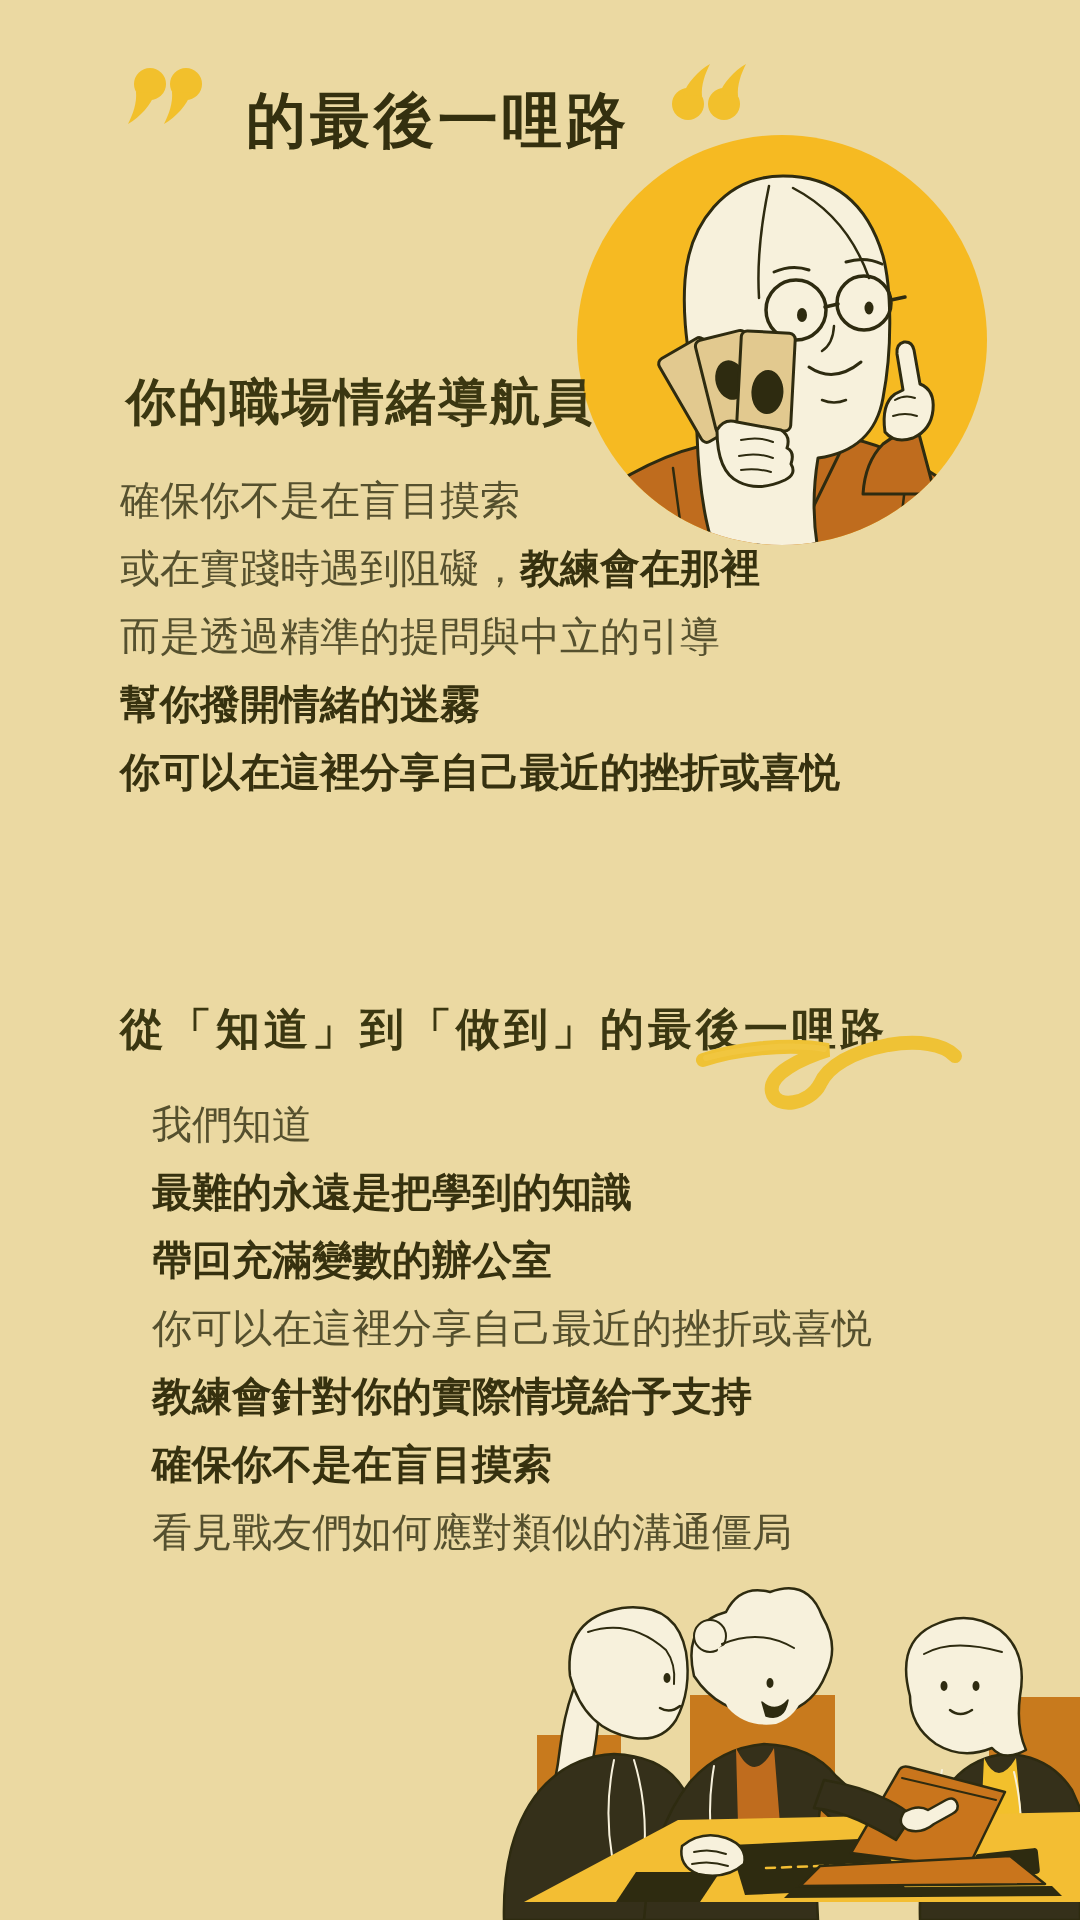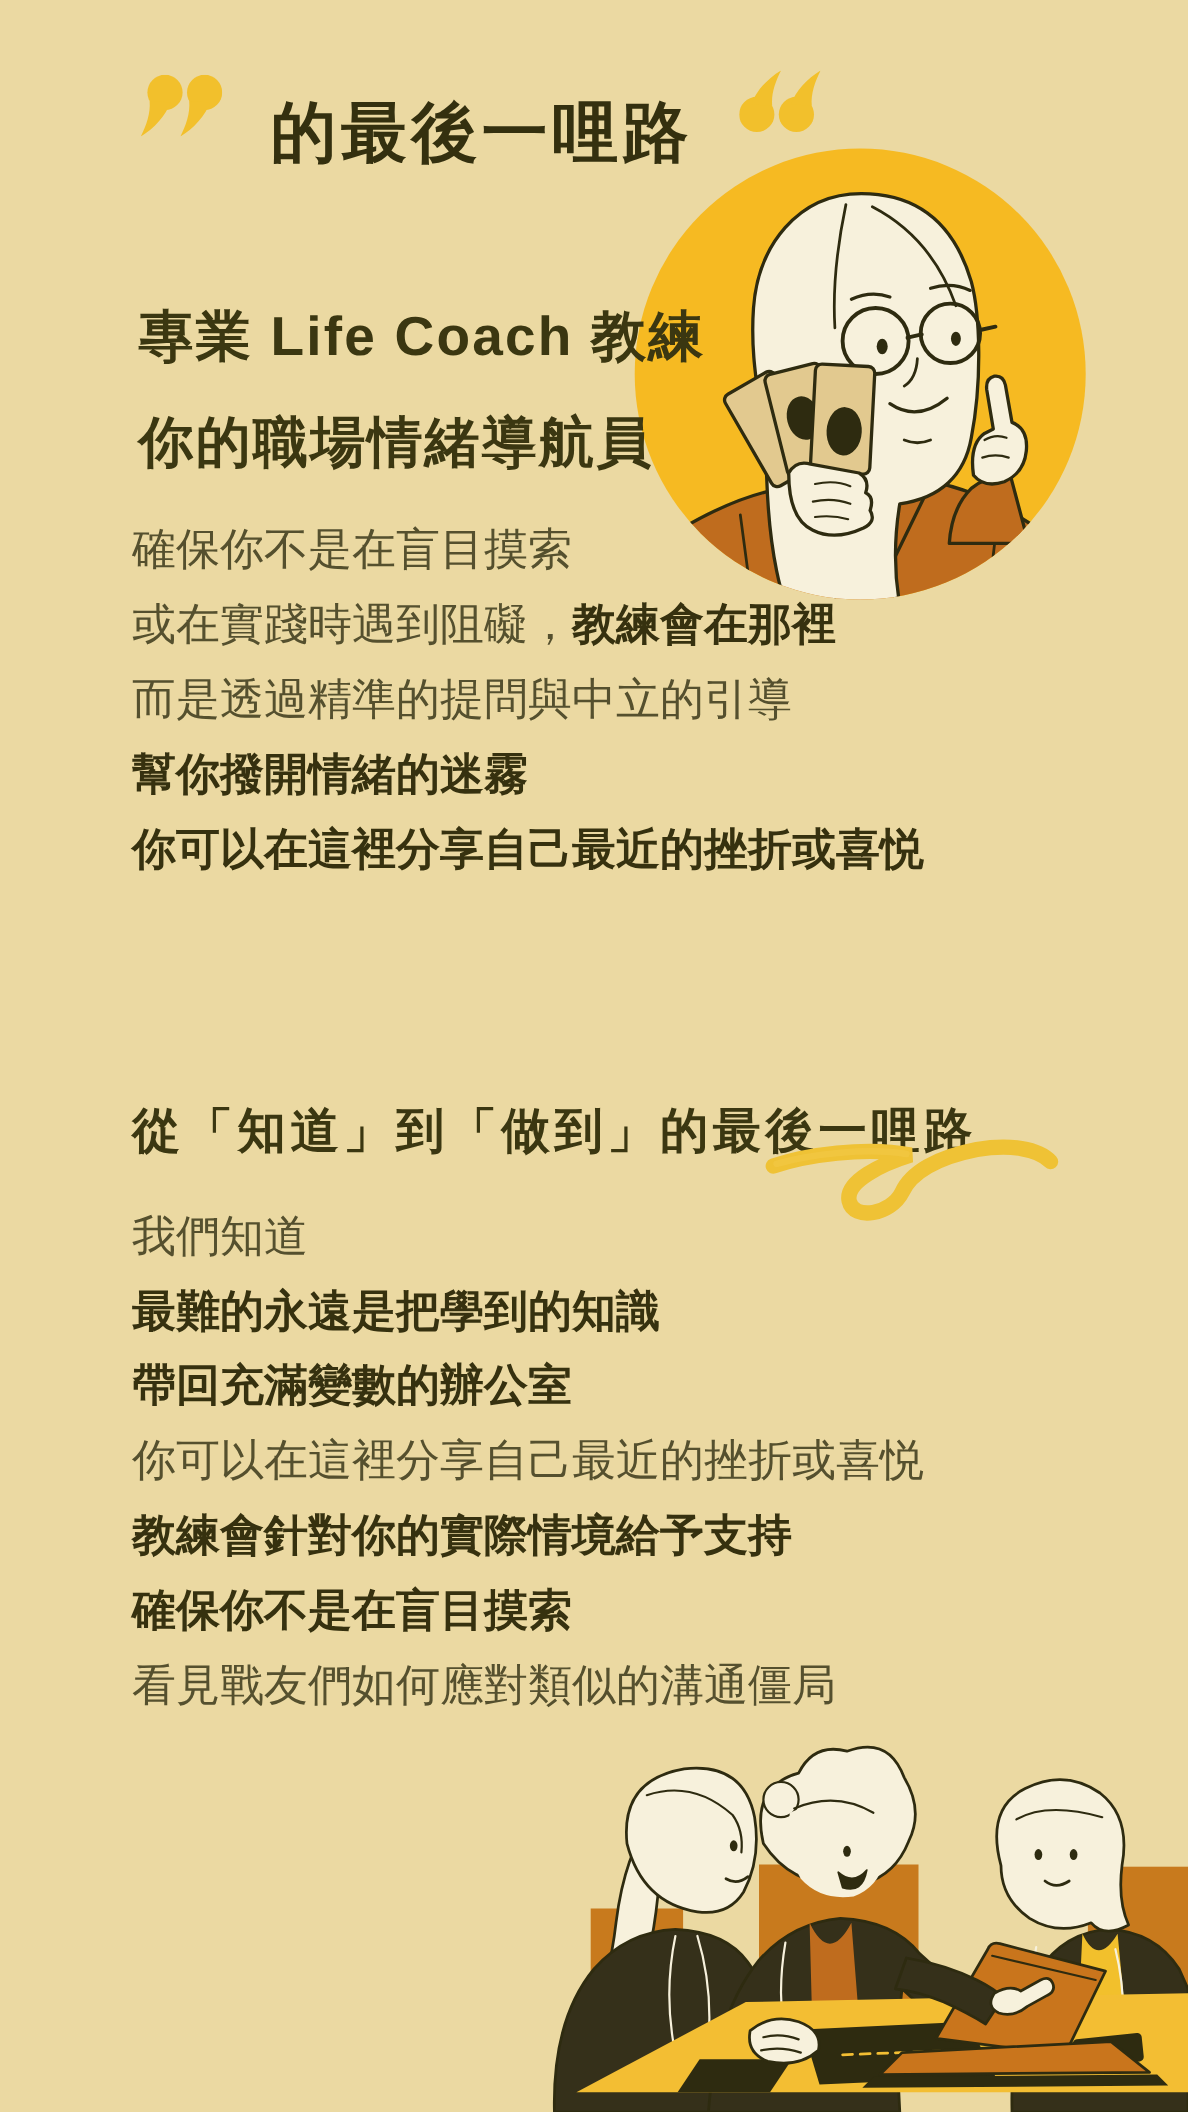--- a/index.html
+++ b/index.html
@@ -17,21 +17,21 @@
   }
   .sec-heading{
     margin:0;font-weight:700;color:#3B3711;white-space:nowrap;
   }
   .h1{left:126px;top:258px;font-size:50px;line-height:96px;letter-spacing:2px;}
   .h2{left:120px;top:1004px;font-size:44px;line-height:1.12;letter-spacing:4px;}
   .para{left:120px;font-size:40px;color:#55502E;}
   .para .line{height:68px;line-height:68px;white-space:nowrap;}
   .para .b{font-weight:700;color:#36310F;}
   .para1{top:466px;}
-  .para2{top:1090px;}
+  .para2{top:1090px;margin-left:32px;}
   svg{display:block;}
 </style>
 </head>
 <body>
 
 <div class="canvas">
 
   <svg class="abs" style="left:128px;top:68px" width="74" height="56" viewBox="0 0 74 56" aria-hidden="true">
     <g fill="#F2C02C">
       <circle cx="22" cy="16" r="16"></circle>
@@ -90,21 +90,21 @@
       <path d="M162,302 Q169,290 182,294 L226,302 Q236,308 232,320 Q240,324 236,336 Q242,346 230,352 Q204,364 184,354 Q162,344 162,302 Z" fill="#F7F1DC" stroke-width="3"></path>
       <path d="M186,312 Q204,308 218,314 M184,328 Q202,324 218,330 M186,342 Q202,340 216,344" stroke-width="2"></path>
 
       <path d="M308,366 Q310,334 328,316 Q346,302 364,306 L380,366 Z" fill="#BF6C1E" stroke-width="3"></path>
       <path d="M330,304 Q326,276 340,266 L348,262 L342,226 Q341,216 349,214 Q357,213 359,222 L365,256 Q380,262 378,282 Q376,302 358,310 Q340,316 330,304 Z" fill="#F7F1DC" stroke-width="3"></path>
       <path d="M340,272 Q350,266 360,270 M338,288 Q350,284 362,288" stroke-width="2"></path>
     </g>
   </svg>
 
   <h2 class="abs sec-heading h1">
-    <span>專業 Life Coach 教練</span><br>
+    <br>
     <span>你的職場情緒導航員</span>
   </h2>
 
   <div class="abs para para1">
       <div class="line"><span>確保你不是在盲目摸索</span></div>
       <div class="line"><span>或在實踐時遇到阻礙，</span><span class="b">教練會在那裡</span></div>
       <div class="line"><span>而是透過精準的提問與中立的引導</span></div>
       <div class="line"><span class="b">幫你撥開情緒的迷霧</span></div>
       <div class="line"><span class="b">你可以在這裡分享自己最近的挫折或喜悦</span></div>
     </div>

